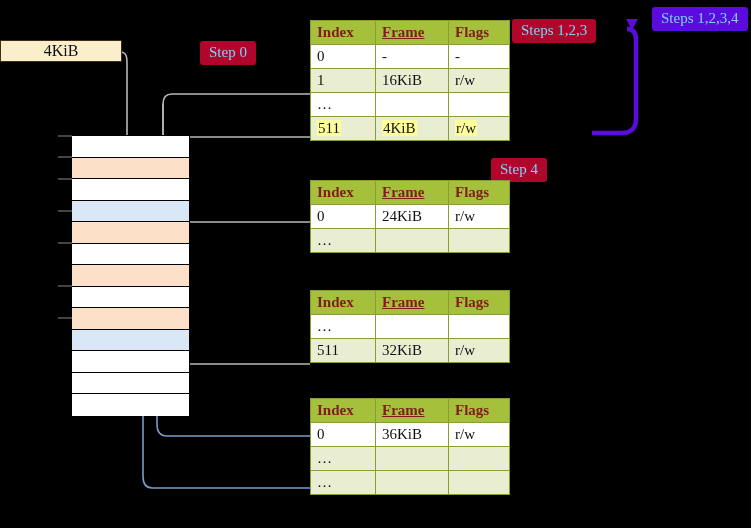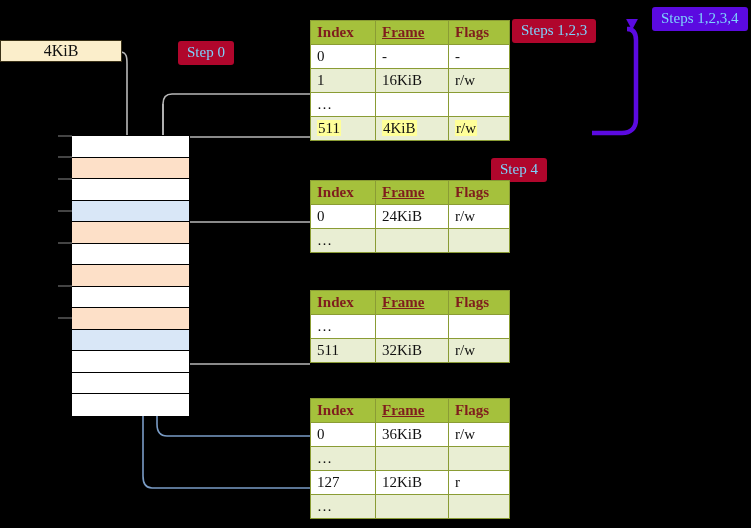--- a/index.html
+++ b/index.html
@@ -127,21 +127,21 @@
       <line x1="58" y1="179" x2="72" y2="179"></line>
       <line x1="58" y1="211" x2="72" y2="211"></line>
       <line x1="58" y1="243" x2="72" y2="243"></line>
       <line x1="58" y1="286" x2="72" y2="286"></line>
       <line x1="58" y1="318" x2="72" y2="318"></line>
     </g>
   </svg>
 
   <div class="sizebox" style="left:0px;top:40px;width:120px;">4KiB</div>
 
-  <div class="label crimson" style="left:178px;top:41px;">Step 0</div>
+  <div class="label crimson" style="left:200px;top:41px;">Step 0</div>
 
   <div class="label crimson" style="left:491px;top:158px;">Step 4</div>
 
   <div class="label crimson" style="left:512px;top:19px;">Steps 1,2,3</div>
 
   <div class="label violet" style="left:652px;top:7px;">Steps 1,2,3,4</div>
 
   <table class="ptable" style="left:310px;top:20px;">
     <thead>
       <tr>
@@ -230,25 +230,20 @@
       <tr class="plain">
         <td>0</td>
         <td>36KiB</td>
         <td>r/w</td>
       </tr>
       <tr class="alt">
         <td>…</td>
         <td></td>
         <td></td>
       </tr>
-      <tr class="plain">
-        <td>127</td>
-        <td>12KiB</td>
-        <td>r</td>
-      </tr>
       <tr class="alt">
         <td>…</td>
         <td></td>
         <td></td>
       </tr>
     </tbody>
   </table>
 
 </div>
 

